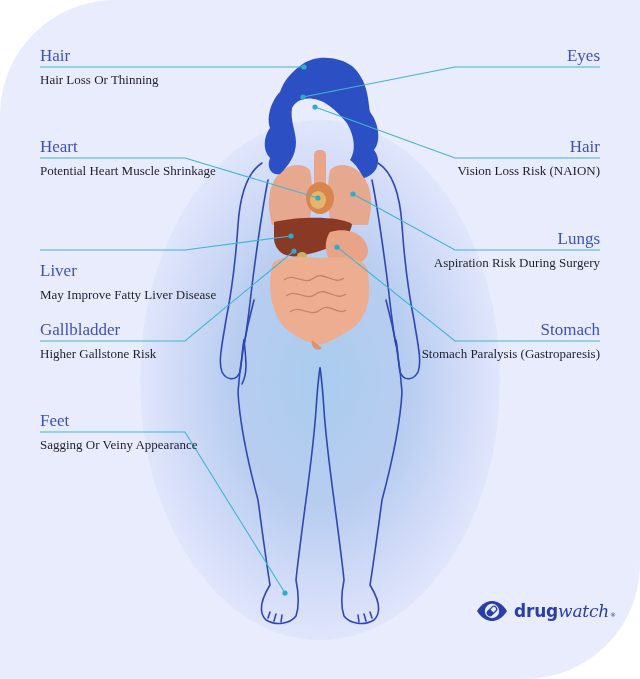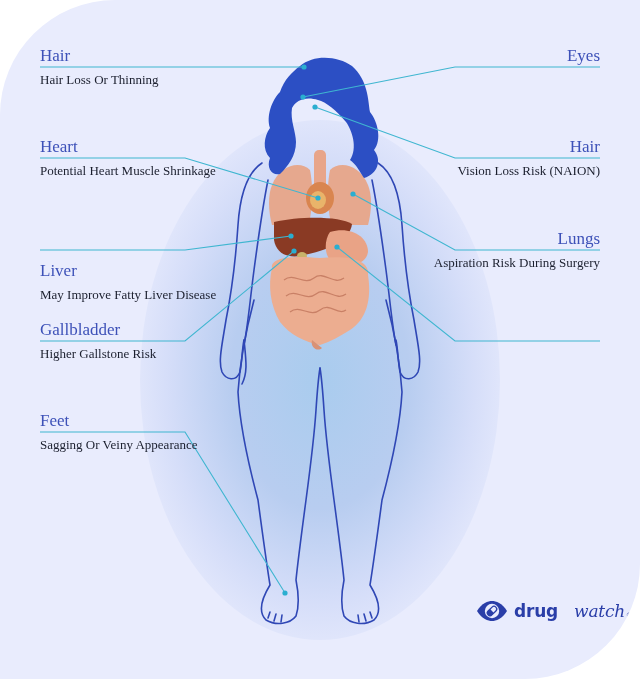--- a/index.html
+++ b/index.html
@@ -29,21 +29,21 @@
   .label.right { text-align: right; }
   .logo {
     position: absolute; left: 476px; top: 597px; height: 28px;
     display: flex; align-items: center; gap: 6px;
   }
   .logo .word {
     font-family: "DejaVu Sans", "Liberation Sans", sans-serif;
     font-size: 17px; color: #2a3ea8; letter-spacing: -0.2px;
   }
   .logo .bold { font-weight: bold; }
-  .logo .light { font-style: italic; font-family: "DejaVu Serif", "Liberation Serif", serif; font-weight: normal; padding-left: 16px; }
+  .logo .light { font-style: italic; font-family: "DejaVu Serif", "Liberation Serif", serif; font-weight: normal; }
   .logo .reg { font-size: 6px; color: #2a3ea8; vertical-align: baseline; margin-left: 1px; }
 </style>
 </head>
 <body>
 
 <div class="panel">
   <div class="glow"></div>
 
   <svg class="art" width="640" height="679" viewBox="0 0 640 679">
 
@@ -136,20 +136,24 @@
     <div class="title">Eyes</div>
   </div>
   <div class="label right" style="right:40px; top:137px;">
     <div class="title">Hair</div>
     <div class="desc">Vision Loss Risk (NAION)</div>
   </div>
   <div class="label right" style="right:40px; top:229px;">
     <div class="title">Lungs</div>
     <div class="desc">Aspiration Risk During Surgery</div>
   </div>
+  <div class="label right" style="right:40px; top:320px;">
+    <div class="title">Stomach</div>
+    <div class="desc">Stomach Paralysis (Gastroparesis)</div>
+  </div>
 
   <div class="logo">
     <svg width="32" height="22" viewBox="0 0 32 22">
       <path d="M1 11 C6 3 12 1 16 1 C20 1 26 3 31 11 C26 19 20 21 16 21 C12 21 6 19 1 11 Z" fill="#2a3ea8"></path>
       <circle cx="16" cy="11" r="7.2" fill="#e9ecfd"></circle>
       <g transform="rotate(-45 16 11)">
         <rect x="10.5" y="8.3" width="11" height="5.4" rx="2.7" fill="none" stroke="#2a3ea8" stroke-width="1.3"></rect>
         <path d="M13.2 8.3 L16 8.3 L16 13.7 L13.2 13.7 A2.7 2.7 0 0 1 13.2 8.3 Z" fill="#2a3ea8"></path>
       </g>
     </svg>

